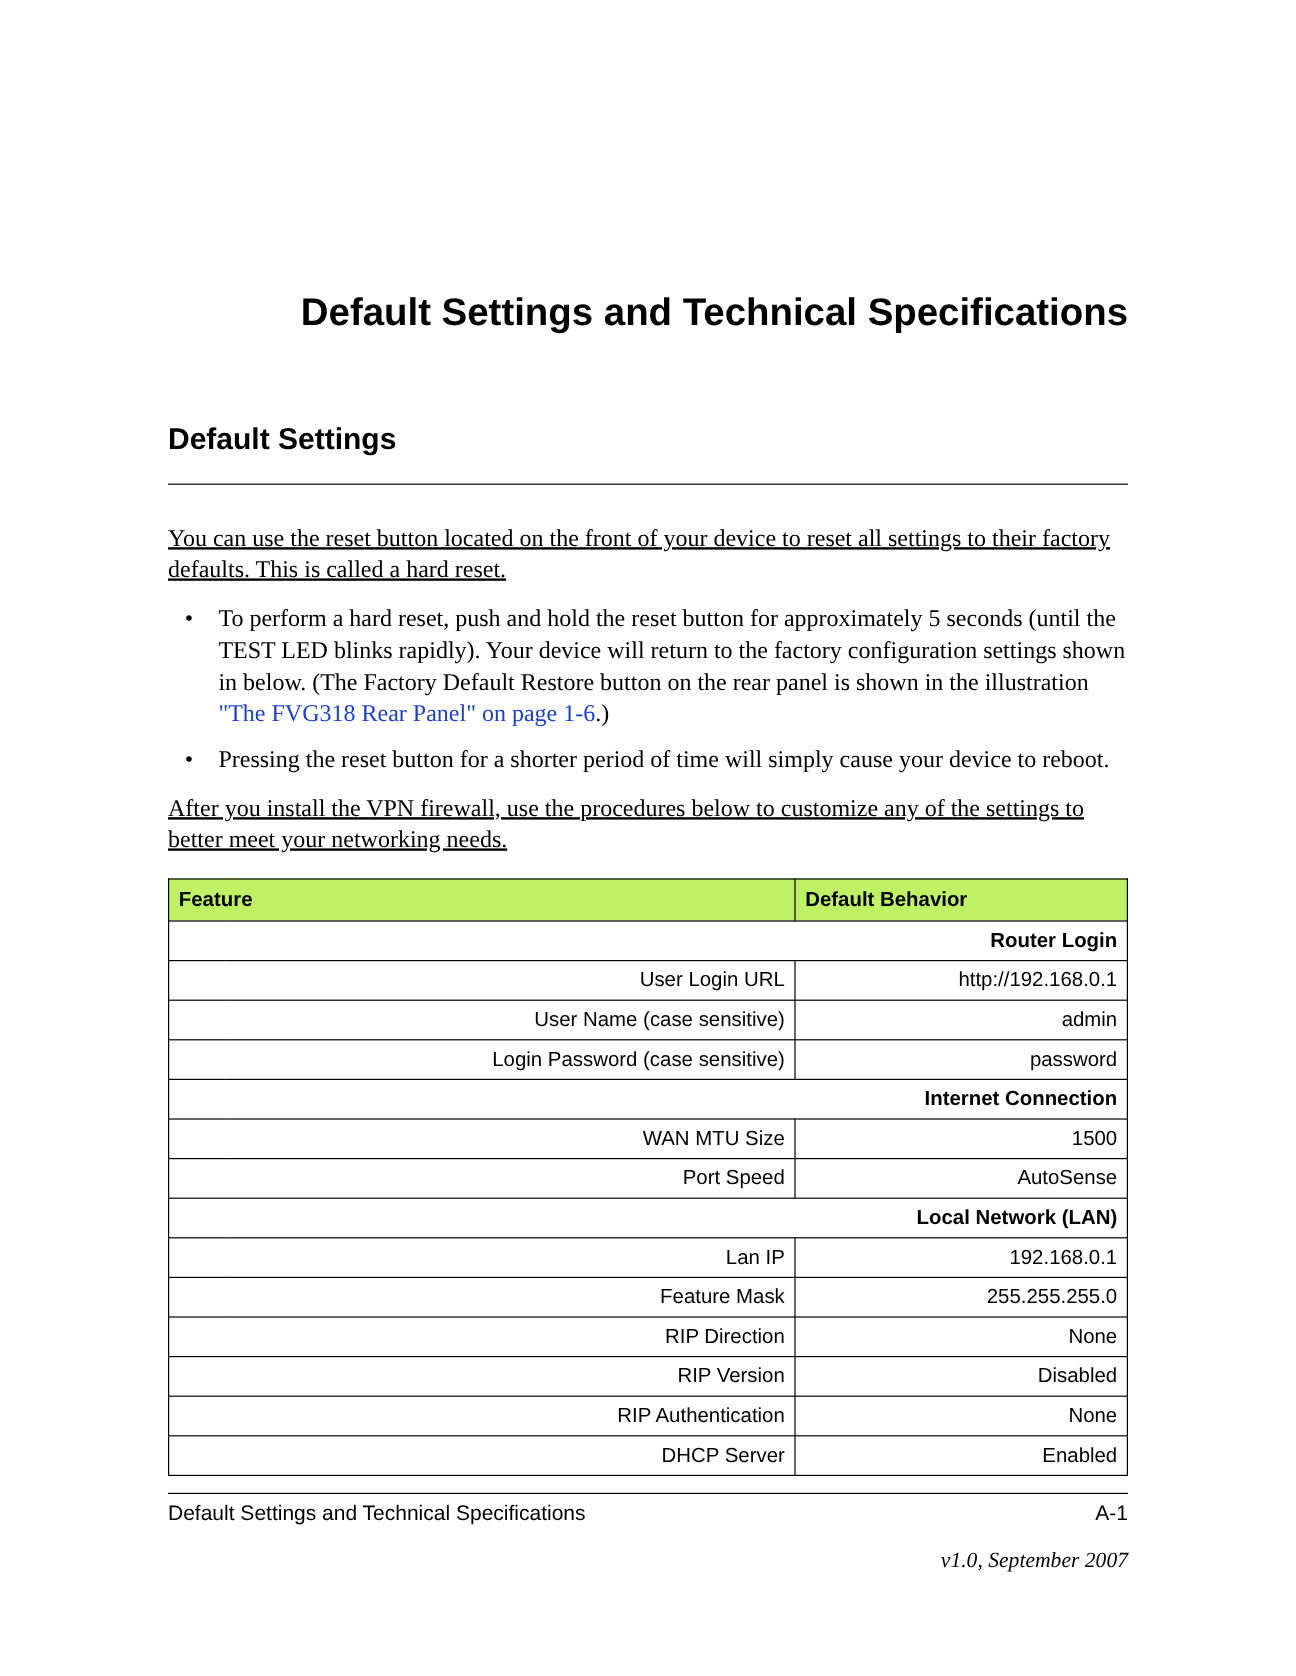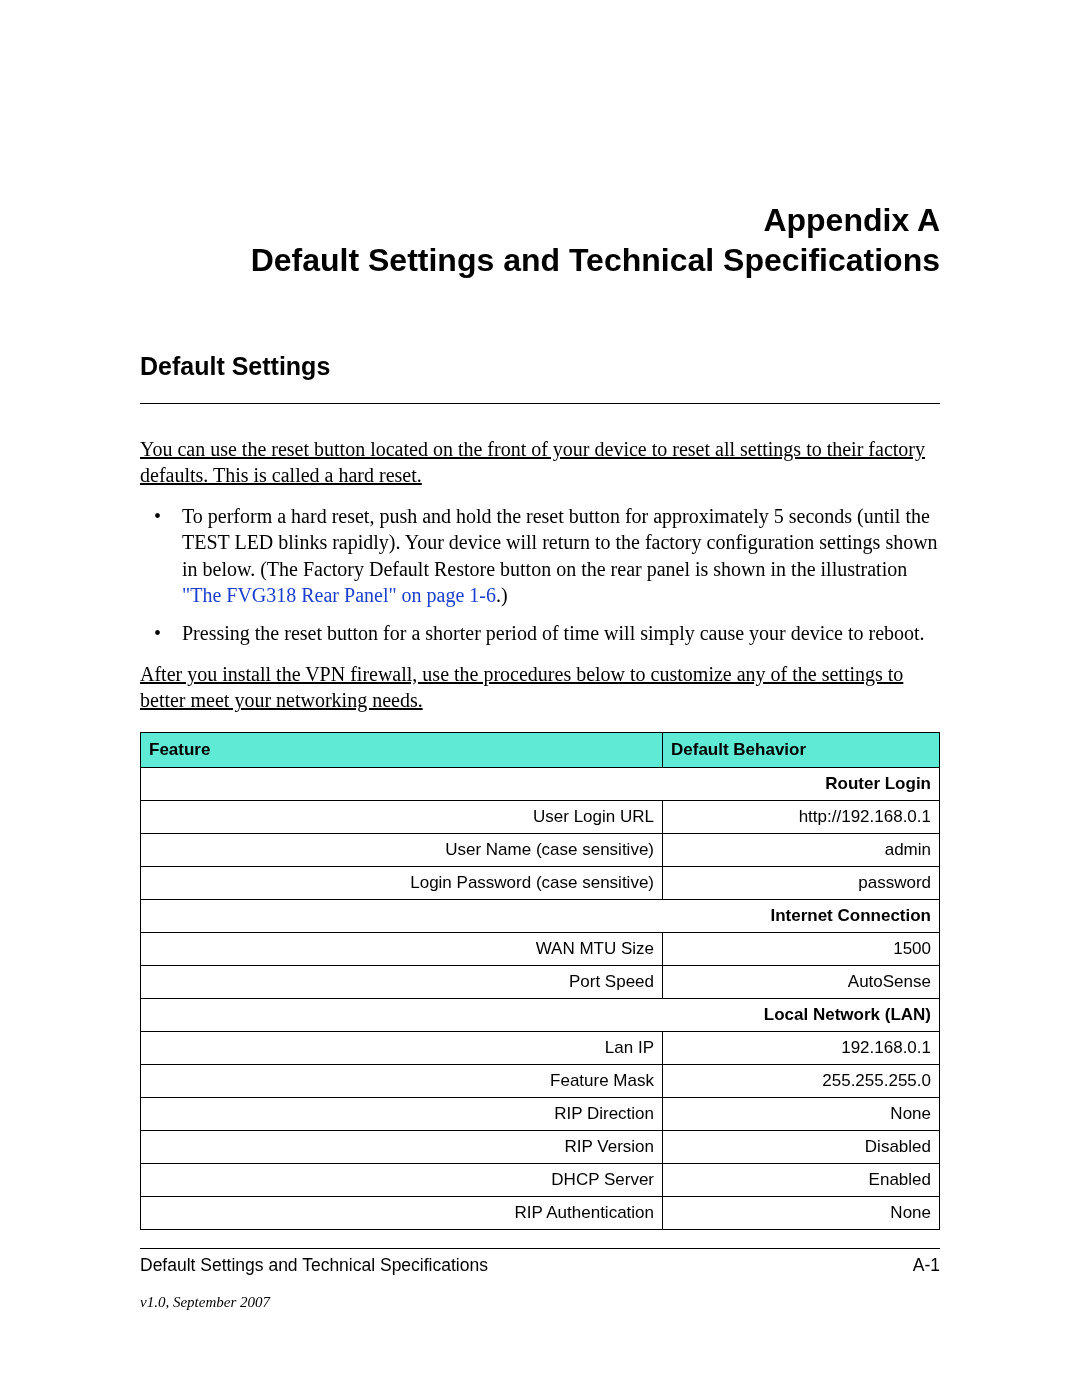--- a/index.html
+++ b/index.html
@@ -57,21 +57,21 @@
     }
     .link { color: #1a3fcf; }
     .defaults-table {
       width: 100%;
       border-collapse: collapse;
       margin-top: 18px;
       font-family: Helvetica, Arial, sans-serif;
       font-size: 17px;
     }
     .defaults-table th {
-      background: #5eead4;
+      background: #bef264;
       text-align: left;
       font-weight: 700;
       border: 1px solid #000;
       padding: 7px 8px;
     }
     .defaults-table td {
       border: 1px solid #000;
       padding: 6px 8px;
       vertical-align: top;
       text-align: right;
@@ -94,34 +94,34 @@
     }
     .footer-line {
       border-top: 1px solid #000;
       padding-top: 6px;
       display: flex;
       justify-content: space-between;
       font-family: Helvetica, Arial, sans-serif;
       font-size: 17.5px;
     }
     .footer-version {
-      text-align: left;
+      text-align: right;
       font-style: italic;
       font-family: "Times New Roman", Times, serif;
-      font-size: 15px;
+      font-size: 18px;
       margin-top: 18px;
     }
   </style>
 </head>
 <body>
 
 <div class="page">
 
   <h1 class="appendix-title">
-    <span>Appendix A</span><br>
+    <br>
     <span>Default Settings and Technical Specifications</span>
   </h1>
 
   <h2 class="section-heading">Default Settings</h2>
 
   <p class="body-text">You can use the reset button located on the front of your device to reset all settings to their factory defaults. This is called a hard reset.</p>
 
   <ul class="bullets">
     <li>
       <span>To perform a hard reset, push and hold the reset button for approximately 5 seconds (until the TEST LED blinks rapidly). Your device will return to the factory configuration settings shown in below. (The Factory Default Restore button on the rear panel is shown in the illustration </span><span class="link">"The FVG318 Rear Panel" on page 1-6</span><span>.)</span>
@@ -190,27 +190,27 @@
           <td class="feature-cell">RIP Direction</td>
           <td>None</td>
         </tr>
         <tr>
           <td class="indent-cell"></td>
           <td class="feature-cell">RIP Version</td>
           <td>Disabled</td>
         </tr>
         <tr>
           <td class="indent-cell"></td>
+          <td class="feature-cell">RIP Authentication</td>
+          <td>None</td>
+        </tr>
+        <tr>
+          <td class="indent-cell"></td>
           <td class="feature-cell">DHCP Server</td>
           <td>Enabled</td>
-        </tr>
-        <tr>
-          <td class="indent-cell"></td>
-          <td class="feature-cell">RIP Authentication</td>
-          <td>None</td>
         </tr>
       </tbody>
   </table>
 
 </div>
 
 <div class="footer">
   <div class="footer-line">
     <span>Default Settings and Technical Specifications</span>
     <span>A-1</span>

